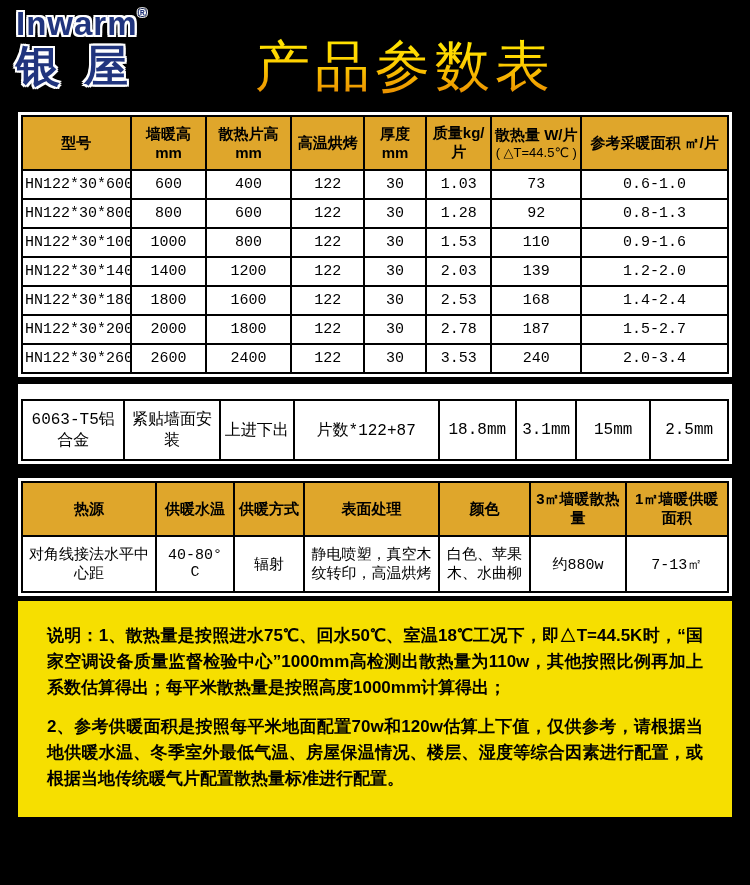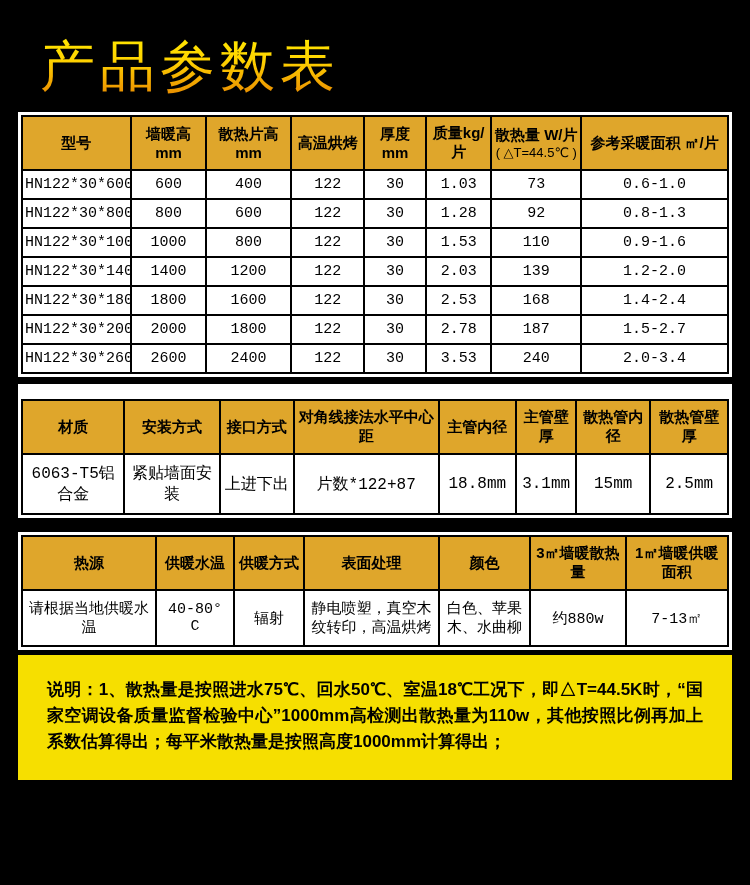--- a/index.html
+++ b/index.html
@@ -63,20 +63,24 @@
     background:#F6DF00;margin:5px 18px 0 18px;padding:9px 16px 12px 16px;
     font-size:17px;font-weight:bold;line-height:26px;text-align:justify;
   }
   .notes p{margin:13px;}
   .notes p + p{margin-top:9px;}
 </style>
 </head>
 <body>
 
 <div class="header">
+  <div class="logo">
+    <div class="logo-en-wrap"><span class="logo-en">Inwarm</span><span class="logo-reg">®</span></div>
+    <div class="logo-cn">银屋</div>
+  </div>
   <div class="page-title">产品参数表</div>
 </div>
 
 <div class="tablebox t1">
   <table>
     <colgroup>
       <col style="width:15.4%">
         <col style="width:10.7%">
         <col style="width:12.0%">
         <col style="width:10.4%">
@@ -179,30 +183,20 @@
       <col style="width:14.5%">
         <col style="width:13.5%">
         <col style="width:10.5%">
         <col style="width:20.5%">
       <col style="width:11%">
         <col style="width:8.5%">
         <col style="width:10.5%">
         <col style="width:11%">
     </colgroup>
     <tbody>
-        <tr>
-      <th>材质</th>
-      <th>安装方式</th>
-      <th>接口方式</th>
-      <th>对角线接法水平中心距</th>
-      <th>主管内径</th>
-      <th>主管壁厚</th>
-      <th>散热管内径</th>
-      <th>散热管壁厚</th>
-    </tr>
     <tr>
       <td>6063-T5铝合金</td>
       <td>紧贴墙面安装</td>
       <td>上进下出</td>
       <td>片数*122+87</td>
       <td>18.8mm</td>
       <td>3.1mm</td>
       <td>15mm</td>
       <td>2.5mm</td>
     </tr>
@@ -225,27 +219,28 @@
         <tr>
       <th>热源</th>
       <th>供暖水温</th>
       <th>供暖方式</th>
       <th>表面处理</th>
       <th>颜色</th>
       <th>3㎡墙暖散热量</th>
       <th>1㎡墙暖供暖面积</th>
     </tr>
     <tr>
-      <td>请根据当地供暖水温</td>
+      <td>对角线接法水平中心距</td>
       <td>40-80° C</td>
       <td>辐射</td>
       <td>静电喷塑，真空木纹转印，高温烘烤</td>
       <td>白色、苹果木、水曲柳</td>
       <td>约880w</td>
       <td>7-13㎡</td>
     </tr>
   </tbody>
     </table>
 </div>
 
 <div class="notes">
   <p>说明：1、散热量是按照进水75℃、回水50℃、室温18℃工况下，即△T=44.5K时，“国家空调设备质量监督检验中心”1000mm高检测出散热量为110w，其他按照比例再加上系数估算得出；每平米散热量是按照高度1000mm计算得出；</p>
+  <p>2、参考供暖面积是按照每平米地面配置70w和120w估算上下值，仅供参考，请根据当地供暖水温、冬季室外最低气温、房屋保温情况、楼层、湿度等综合因素进行配置，或根据当地传统暖气片配置散热量标准进行配置。</p>
 </div>
 
 </body></html>

